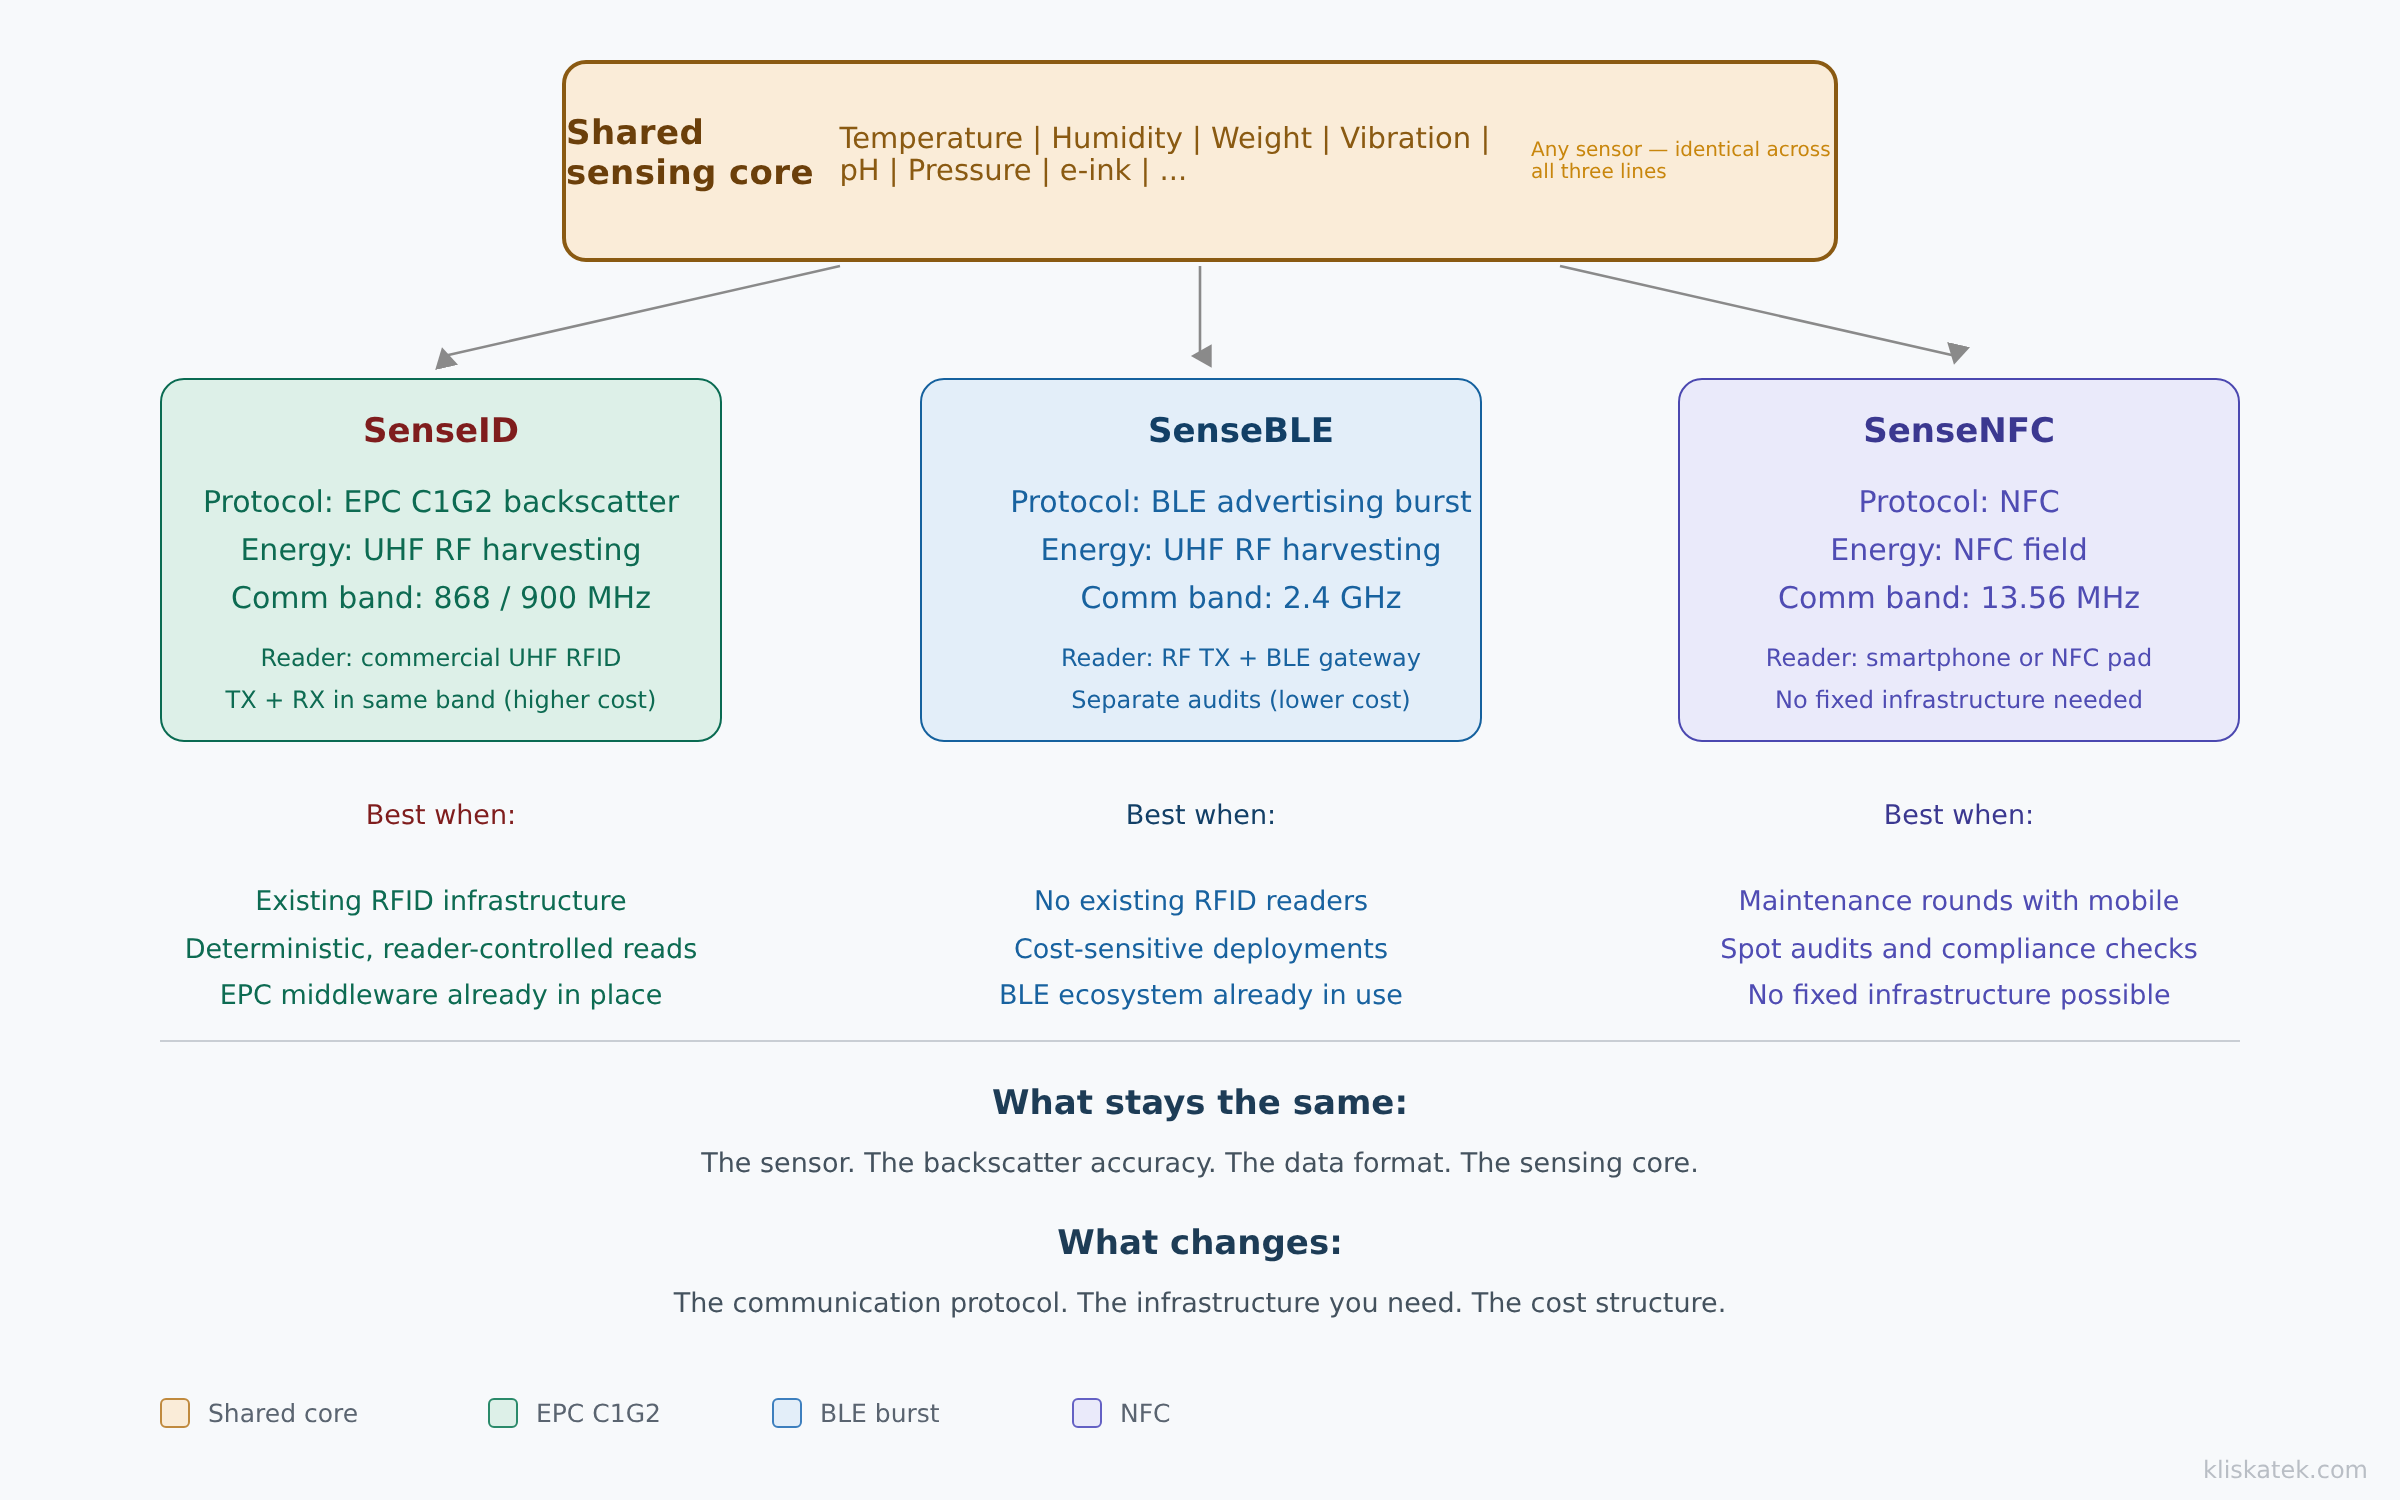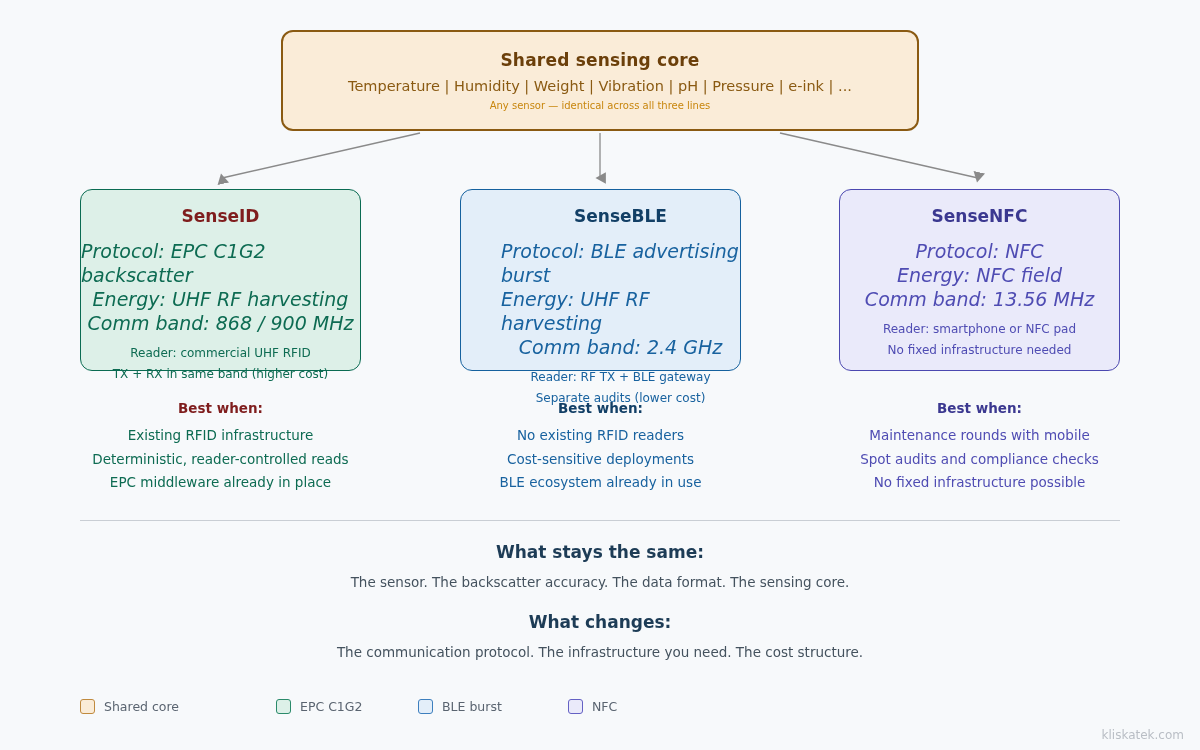--- a/index.html
+++ b/index.html
@@ -25,21 +25,21 @@
 
   
   .core-box {
     position: absolute;
     left: 281px; top: 30px;
     width: 638px; height: 101px;
     background: #faecd8;
     border: 2.5px solid #8a5a12;
     border-radius: 12px;
     display: flex;
-    flex-direction: column;
+    flex-direction: row;
     align-items: center;
     justify-content: center;
   }
   .core-title {
     font-size: 17px;
     font-weight: bold;
     color: #6b3f0a;
     letter-spacing: .2px;
     margin-bottom: 8px;
   }
@@ -66,23 +66,22 @@
     flex-direction: column;
     align-items: center;
     padding-top: 16px;
   }
   .card-title {
     font-size: 17px;
     font-weight: bold;
     margin-bottom: 13px;
   }
   .card-line {
-    font-size: 19px;
+    font-size: 15px;
     line-height: 24px;
-    font-style: italic;
   }
   .card-sub {
     font-size: 12px;
     line-height: 21px;
     margin-top: 8px;
   }
   .card-sub:first-of-type { margin-top: 0; }
 
   .card.id    { left: 80px;  background: #ddf0e8; border-color: #0a6b52; }
   .card.ble   { left: 460px; background: #e3eef9; border-color: #15619e; padding-left: 40px; }
@@ -100,22 +99,22 @@
     position: absolute;
     top: 400px;
     width: 281px;
     text-align: center;
   }
   .bestwhen.id  { left: 80px; }
   .bestwhen.ble { left: 460px; }
   .bestwhen.nfc { left: 839px; }
   .bw-head {
     font-size: 13.5px;
-    font-weight: bold;
-    margin-bottom: 8px;
+    font-weight: normal;
+    margin-bottom: 24px;
   }
   .bw-item {
     font-size: 13.5px;
     line-height: 23.5px;
   }
 
   
   .divider {
     position: absolute;
     left: 80px; top: 520px;
@@ -242,21 +241,21 @@
 
   <div class="summary">
     <div class="sum-head">What stays the same:</div>
     <div class="sum-body">The sensor. The backscatter accuracy. The data format. The sensing core.</div>
     <div class="sum-gap"></div>
     <div class="sum-head">What changes:</div>
     <div class="sum-body">The communication protocol. The infrastructure you need. The cost structure.</div>
   </div>
 
   <div class="legend">
-    <div class="legend-item" style="width:196px">
+    <div class="legend-item" style="width:164px">
       <span class="swatch" style="background:#faecd8;border-color:#c08a3e"></span>
       <span class="legend-label">Shared core</span>
     </div>
     <div class="legend-item" style="width:142px">
       <span class="swatch" style="background:#ddf0e8;border-color:#2a8a6a"></span>
       <span class="legend-label">EPC C1G2</span>
     </div>
     <div class="legend-item" style="width:150px">
       <span class="swatch" style="background:#e3eef9;border-color:#3d7fbe"></span>
       <span class="legend-label">BLE burst</span>

